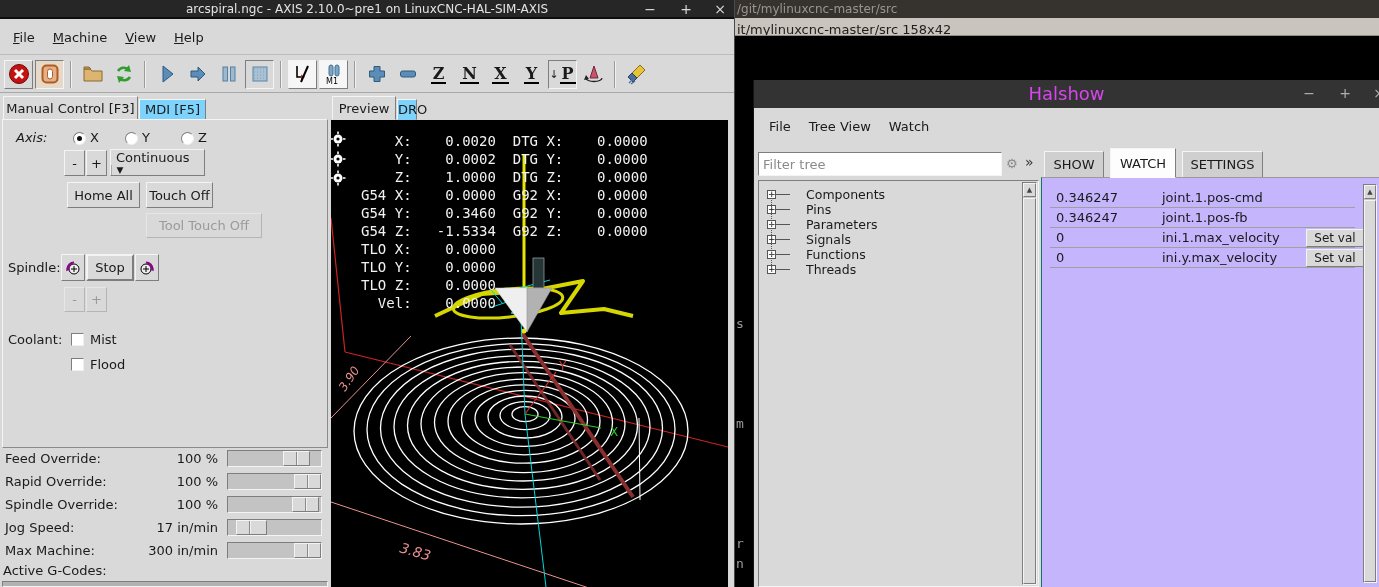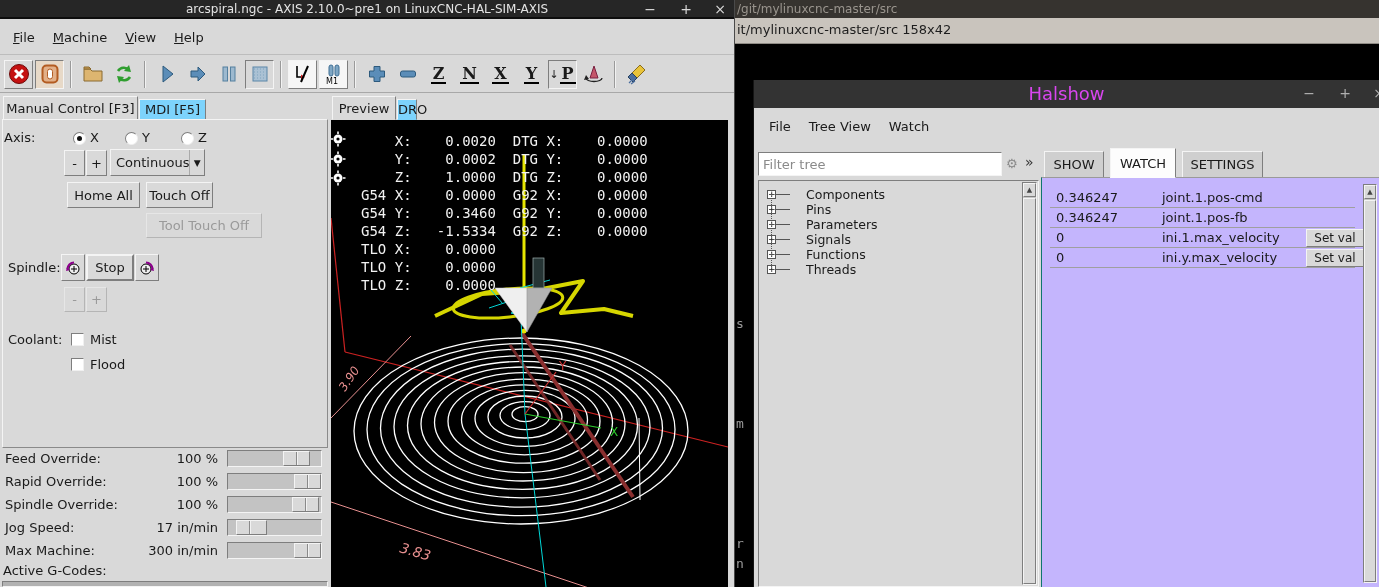--- a/index.html
+++ b/index.html
@@ -8,21 +8,21 @@
   .abs { position:absolute; }
 
   
   .raised { border:1px solid; border-color:#f4f4f4 #7e7e7e #7e7e7e #f4f4f4; background:#d9d9d9; }
   .sunken { border:1px solid; border-color:#7e7e7e #f4f4f4 #f4f4f4 #7e7e7e; background:#d9d9d9; }
   .btn { display:flex; align-items:center; justify-content:center; cursor:default; }
 
   
   #term-title { left:735px; top:0; width:644px; height:18px; background:#36332f;
     color:#9a958e; font-size:12px; line-height:18px; padding-left:2px; white-space:nowrap; overflow:hidden; }
-  #term-tab { left:735px; top:18px; width:644px; height:26px; background:#c9c4bd;
+  #term-tab { left:735px; top:18px; width:644px; height:18px; background:#c9c4bd;
     color:#1d1d1d; font-size:13px; line-height:23px; padding-left:2px; border-bottom:1px solid #8f8b85;
     white-space:nowrap; overflow:hidden; }
   .stray { left:736px; width:14px; color:#9a9a9a; font-family:"DejaVu Sans Mono",monospace; font-size:13px; }
 
   
   #axis-win { left:0; top:0; width:735px; height:587px; background:#d9d9d9; border-right:1px solid #4a4a4a; }
   #axis-titlebar { left:0; top:0; width:100%; height:19px; background:#262626; border-bottom:2px solid #0d0d0d; }
   #axis-title { width:100%; text-align:center; color:#e4e4e4; font-size:12px; line-height:18px; }
   .win-ctl { top:0; width:24px; height:19px; color:#d8d8d8; font-size:14px; text-align:center; line-height:18px; }
   #axis-menubar { left:0; top:21px; width:100%; height:34px; display:flex; align-items:center; padding-left:4px; background:#d9d9d9; border-bottom:1px solid #bdbdbd;}
@@ -226,33 +226,33 @@
           <polygon points="6,10 11,15 7,19 2,14" fill="#4a6d9e" stroke="#27415f"></polygon>
           <path d="M3 20 L6 17 M5 21 L9 18" stroke="#4a6d9e" stroke-width="1.2"></path>
         </svg>
     </div>
   </div>
 
   <div class="abs tab" style="left:3px; top:96px; width:135px; height:24px; line-height:23px;">Manual Control [F3]</div>
   <div class="abs tab inactive" style="left:139px; top:99px; width:67px; height:21px; line-height:20px;">MDI [F5]</div>
   <div class="abs" id="lp-frame"></div>
 
-  <span class="lbl" style="left:4px; top:130px;">Axis:</span>
+  <span class="lbl" style="left:16px; top:130px;font-style:italic;">Axis:</span>
   <span class="radio" style="left:73px; top:132px;">
       <span class="dot"></span>
     </span>
   <span class="lbl" style="left:90px; top:130px;">X</span>
   <span class="radio" style="left:125px; top:132px;"></span>
   <span class="lbl" style="left:142px; top:130px;">Y</span>
   <span class="radio" style="left:181px; top:132px;"></span>
   <span class="lbl" style="left:198px; top:130px;">Z</span>
 
   <div class="abs btn raised" style="left:64px; top:150px; width:21px; height:26px;">-</div>
   <div class="abs btn raised" style="left:86px; top:150px; width:21px; height:26px;">+</div>
-  <div class="abs raised" style="left:110px; top:149px; width:95px; height:27px; display:flex; align-items:center;">
+  <div class="abs raised" style="left:110px; top:149px; width:95px; height:27px; display:flex; align-items:flex-start;flex-direction:column;">
     <span style="flex:1; padding-left:5px;">Continuous</span>
     <span class="combo-arrow">▼</span>
   </div>
 
   <div class="abs btn raised" style="left:67px; top:182px; width:73px; height:26px;">Home All</div>
   <div class="abs btn raised" style="left:146px; top:182px; width:67px; height:26px;">Touch Off</div>
   <div class="abs btn raised disabled" style="left:146px; top:213px; width:116px; height:25px;">Tool Touch Off</div>
 
   <span class="lbl" style="left:8px; top:260px;">Spindle:</span>
   <div class="abs btn raised" style="left:61px; top:254px; width:24px; height:27px;">
@@ -386,20 +386,21 @@
 
     <div class="dro-line">    X:    0.0020  DTG X:    0.0000</div>
         <div class="dro-line">    Y:    0.0002  DTG Y:    0.0000</div>
         <div class="dro-line">    Z:    1.0000  DTG Z:    0.0000</div>
         <div class="dro-line">G54 X:    0.0000  G92 X:    0.0000</div>
         <div class="dro-line">G54 Y:    0.3460  G92 Y:    0.0000</div>
         <div class="dro-line">G54 Z:   -1.5334  G92 Z:    0.0000</div>
         <div class="dro-line">TLO X:    0.0000</div>
         <div class="dro-line">TLO Y:    0.0000</div>
         <div class="dro-line">TLO Z:    0.0000</div>
+        <div class="dro-line">  Vel:    0.0000</div>
       </div>
   </div>
 </div>
 
 <div class="abs" id="hal-win">
   <div class="abs" id="hal-titlebar">
     <div id="hal-title">Halshow</div>
     <div class="abs hal-ctl" style="left:546px">−</div>
     <div class="abs hal-ctl" style="left:582px">+</div>
     <div class="abs hal-ctl" style="left:616px">×</div>

